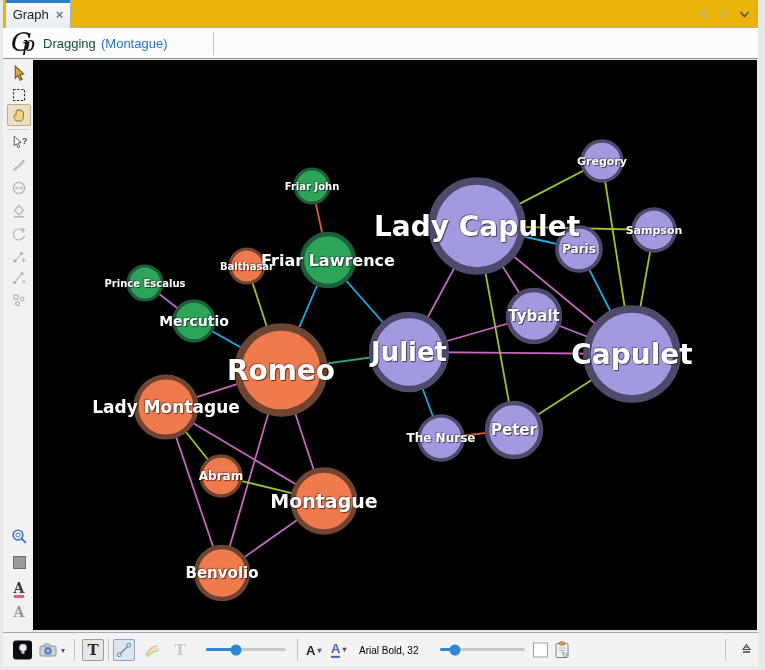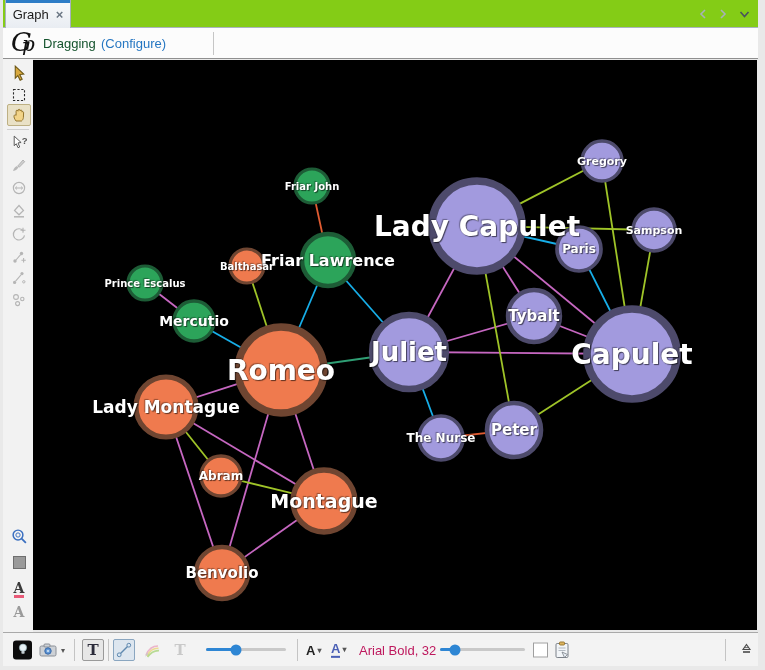--- a/index.html
+++ b/index.html
@@ -1,21 +1,21 @@
 <!DOCTYPE html>
 <html><head>
 <meta charset="utf-8">
 <style>
   * { margin:0; padding:0; box-sizing:border-box; }
   html,body { width:765px; height:670px; }
   body { font-family:"Liberation Sans", sans-serif; background:#e9e9e9; position:relative; overflow:hidden; }
   .app { position:absolute; inset:0; background:#e9e9e9; }
 
   
-  .tabbar { position:absolute; left:3px; top:0; right:7px; height:28px; background:#84cc16; border-bottom:1px solid #aab4be; }
+  .tabbar { position:absolute; left:3px; top:0; right:7px; height:28px; background:#eab308; border-bottom:1px solid #aab4be; }
   .tab { position:absolute; left:2px; top:0; width:66px; height:28px; background:linear-gradient(#f8fafc,#e9edf2); border-right:1px solid #a8b2bc; border-left:1px solid #a8b2bc; display:flex; align-items:center; justify-content:center; gap:7px; }
   .tab::before { content:""; position:absolute; left:0; top:0; right:0; height:3px; background:#2d7dc7; }
   .tab-label { font-size:13px; color:#1b1b1b; }
   .tab-close { font-size:13px; color:#6a7684; font-weight:bold; line-height:1; cursor:default; }
   .tab-controls { position:absolute; right:8px; top:0; height:28px; display:flex; align-items:center; gap:12px; }
 
   
   .header { position:absolute; left:3px; top:28px; right:7px; height:31px; background:#fcfcfc; border-bottom:1px solid #8f8f8f; }
   .logo { position:absolute; left:8px; top:0px; width:28px; height:30px; font-family:"DejaVu Serif", serif; font-style:italic; color:#111; }
   .logo .g { position:absolute; left:0; top:-1px; font-size:26px; }
@@ -50,21 +50,21 @@
   .slider { height:12px; }
   .slider .track { position:relative; height:3px; background:#c9c9c9; border-radius:2px; width:100%; }
   .slider .fill { position:absolute; left:0; top:0; height:3px; background:#2e86d4; border-radius:2px; }
   .slider .thumb { position:absolute; top:50%; transform:translate(-50%,-50%); width:11px; height:11px; border-radius:50%; background:#2e86d4; }
   .slider1 { left:203px; width:80px; }
   .slider2 { left:437px; width:85px; }
   .abtn { gap:2px; font-size:13px; font-weight:bold; color:#222; }
   .a-size { left:303px; }
   .a-color { left:328px; }
   .a-color .a { color:#4a5fb5; border-bottom:2px solid #4a5fb5; line-height:1.1; }
-  .font-label { left:356px; font-size:13px; color:#be185d; }
+  .font-label { left:356px; font-size:10px; color:#000000; }
   .swatch { left:530px; width:15px; height:15px; background:#fff; border:1px solid #9f9f9f; }
   .clip-btn { left:551px; }
   .eject-btn { left:736px; }
 
   .view-tool { position:absolute; left:5px; width:22px; height:22px; display:flex; align-items:center; justify-content:center; }
   .a-red { font-family:"DejaVu Serif", serif; font-weight:bold; font-size:14px; color:#3a3a3a; border-bottom:3px solid #e85a78; line-height:1; }
   .a-gray { font-family:"DejaVu Serif", serif; font-weight:bold; font-size:14px; color:#9a9a9a; line-height:1; }
 </style>
 </head>
 <body>
@@ -88,21 +88,21 @@
         </svg>
     </div>
   </div>
 
   <div class="header">
     <div class="logo">
       <span class="g">G</span>
       <span class="p">p</span>
     </div>
     <span class="mode-label">Dragging</span>
-    <span class="configure-link">(Configure)</span>
+    <span class="configure-link">(Montague)</span>
     <div class="vsep"></div>
   </div>
 
   <div class="tools">
     <div class="tool" style="top:3px">
       <svg width="17" height="17" viewBox="0 0 16 16">
           <path d="M4 1 L12 8.5 L8.2 9 L10.5 13.5 L8.6 14.4 L6.4 10 L4 12.5 Z" fill="#d9a93f" stroke="#6b5616" stroke-width="1"></path>
         </svg>
     </div>
     <div class="tool" style="top:25px">

